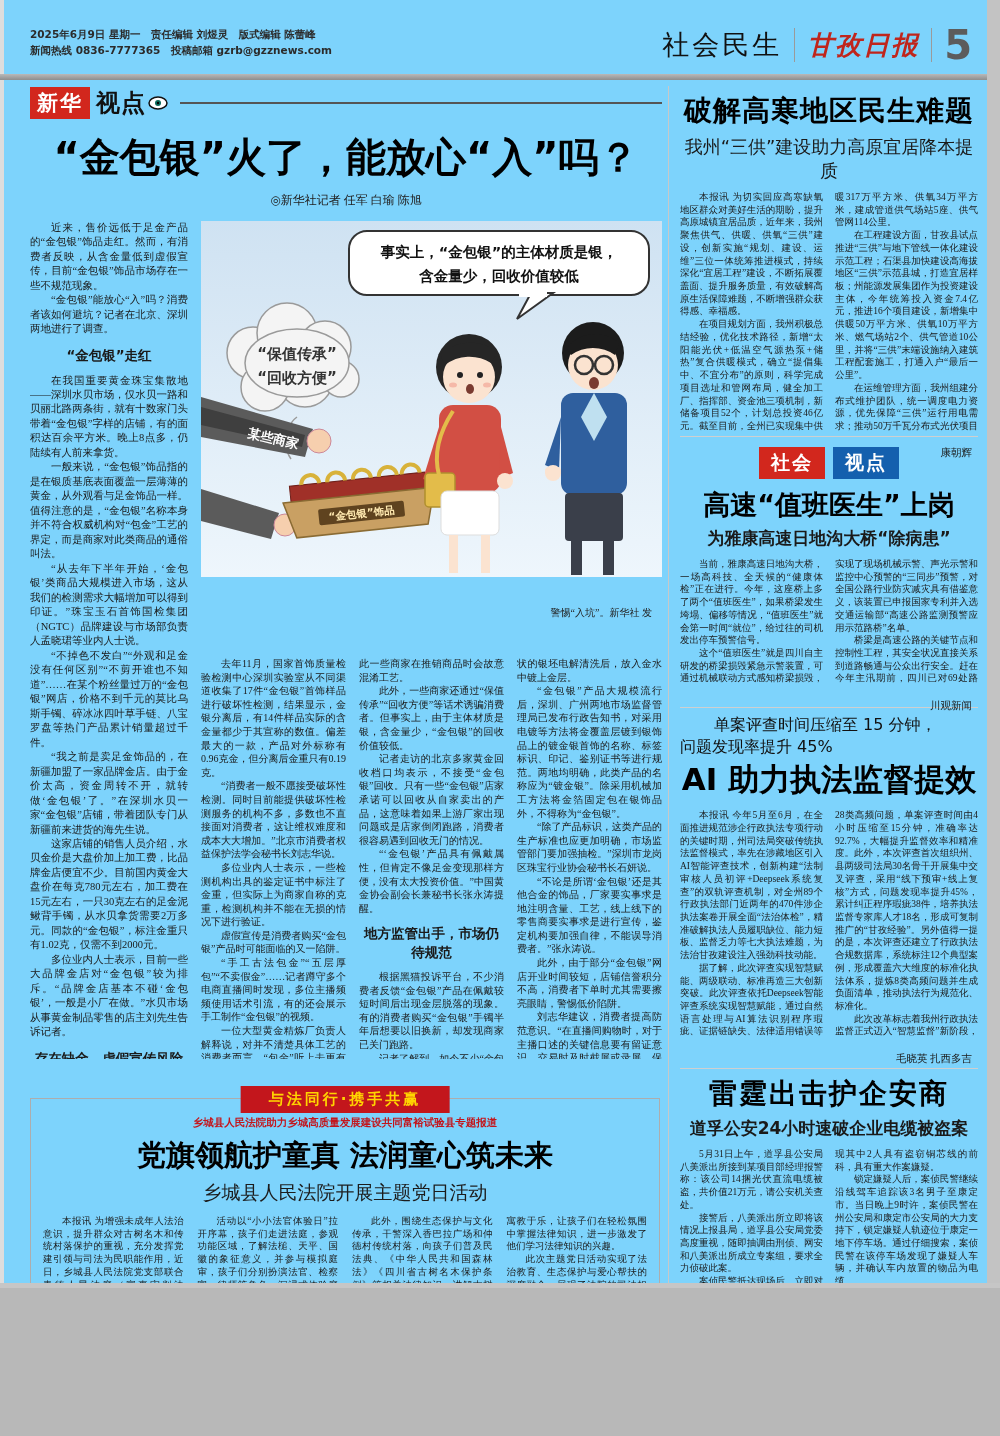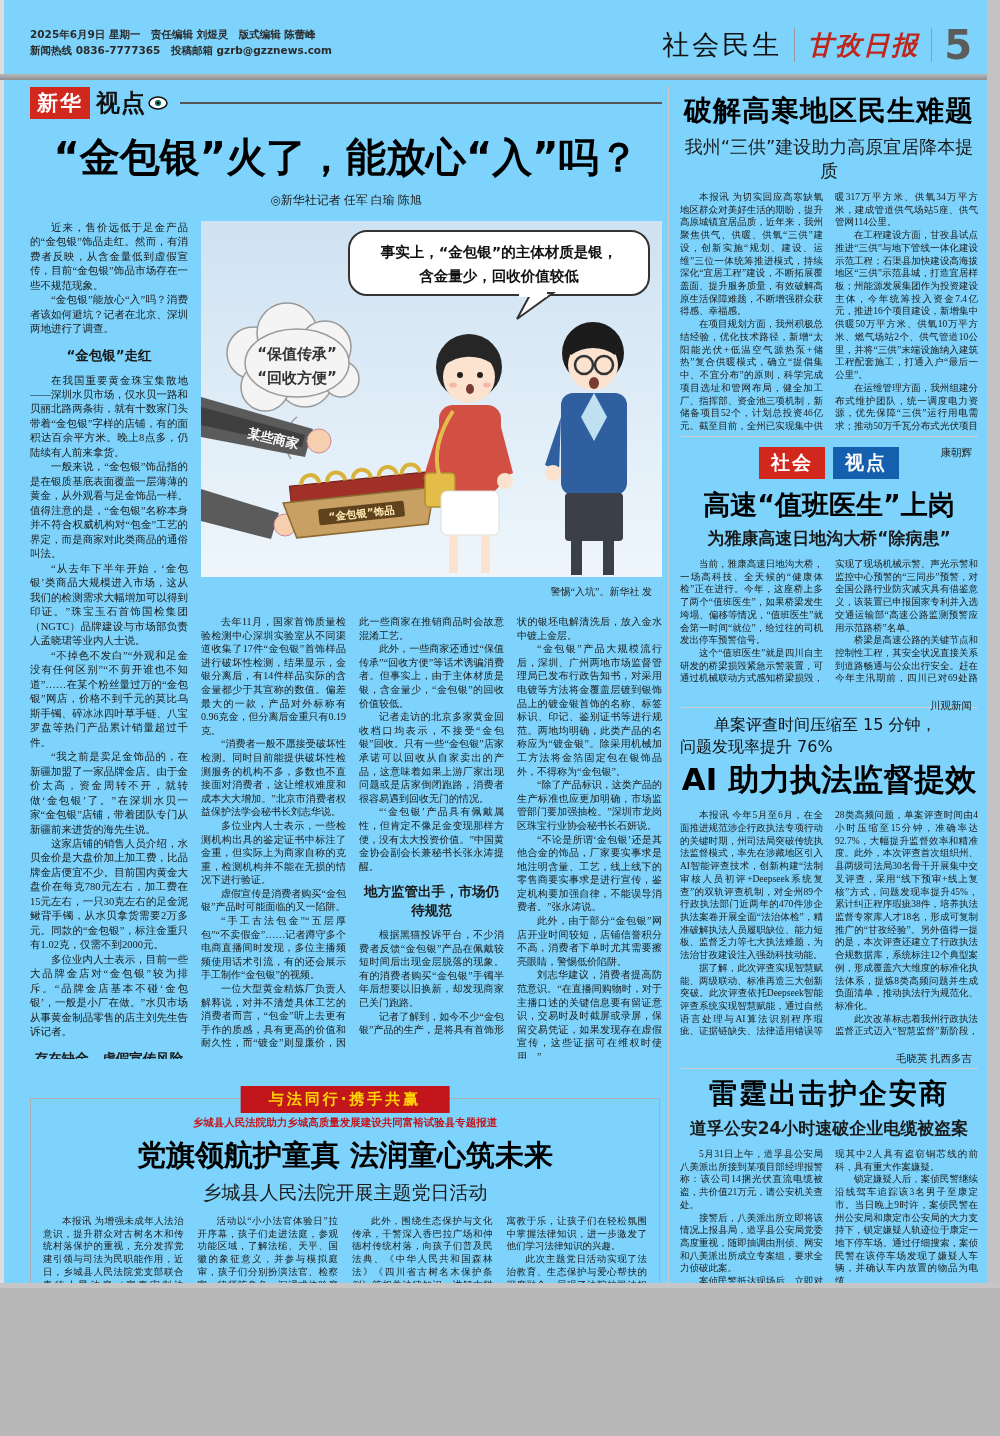--- a/index.html
+++ b/index.html
@@ -32,21 +32,21 @@
   .logo-eye{margin-left:2px;}
   .logo-line{flex:1;height:2px;background:#555;margin-left:12px;}
   .lead-headline{margin-top:14px;text-align:center;font-family:"DejaVu Sans",sans-serif;
                  font-weight:bold;font-size:40px;letter-spacing:0px;color:#000;line-height:1.15;}
   .lead-byline{text-align:center;font-size:12px;margin-top:12px;color:#222;}
   .lead-body{display:flex;gap:13px;margin-top:12px;height:838px;overflow:hidden;}
   .lead-col1{width:158px;flex:none;overflow:hidden;font-size:10.5px;line-height:1.38;text-align:justify;}
   .lead-col1 p,.lead-rest p{margin:0;text-indent:2em;}
   .flow-head{font-weight:bold;font-size:13.5px;text-align:center;margin:9px 0;
              font-family:"DejaVu Sans",sans-serif;text-indent:0;}
-  .lead-right{flex:1;display:flex;flex-direction:column;min-width:0;}
+  .lead-right{flex:1;display:flex;flex-direction:column;min-width:0;gap:21px;}
   .cartoon-wrap{height:356px;}
   .cartoon-wrap svg{display:block;}
   .cartoon-caption{font-size:10px;text-align:right;padding-right:10px;color:#222;margin-top:8px;}
   .lead-rest{margin-top:16px;flex:1;column-count:3;column-gap:13px;overflow:hidden;
              font-size:10px;line-height:1.36;text-align:justify;}
 
   
   .rail{position:absolute;left:668px;top:86px;width:310px;height:1326px;
         border-left:1px solid #c8c8c8;padding-left:11px;box-sizing:border-box;}
   .ra{padding:6px 0 6px;border-bottom:1px solid #cfcfcf;}
@@ -287,21 +287,21 @@
           <p>当前，雅康高速日地沟大桥，一场高科技、全天候的“健康体检”正在进行。今年，这座桥上多了两个“值班医生”，如果桥梁发生垮塌、偏移等情况，“值班医生”就会第一时间“就位”，给过往的司机发出停车预警信号。</p>
           <p>这个“值班医生”就是四川自主研发的桥梁损毁紧急示警装置，可通过机械联动方式感知桥梁损毁，实现了现场机械示警、声光示警和监控中心预警的“三同步”预警，对全国公路行业防灾减灾具有借鉴意义，该装置已申报国家专利并入选交通运输部“高速公路监测预警应用示范路桥”名单。</p>
           <p>桥梁是高速公路的关键节点和控制性工程，其安全状况直接关系到道路畅通与公众出行安全。赶在今年主汛期前，四川已对69处路（河）沟的地质灾害高风险区域高速公路桥梁完成桥梁损毁示警装置安装，共计104个，基本覆盖全省地质灾害隐患较高的路网区域。</p>
         </div>
       <div class="ra-byline">川观新闻</div>
     </div>
 
     <div class="ra" style="height:348px;">
       <div class="kicker">
         <div class="k1">单案评查时间压缩至 15 分钟，</div>
-        <div>问题发现率提升 76%</div>
+        <div>问题发现率提升 45%</div>
       </div>
       <div class="ra-head" style="font-size:31px;margin-top:2px;">AI 助力执法监督提效</div>
       <div class="ra-body" style="height:240px;">
           <p>本报讯 今年5月至6月，在全面推进规范涉企行政执法专项行动的关键时期，州司法局突破传统执法监督模式，率先在涉藏地区引入AI智能评查技术，创新构建“法制审核人员初评+Deepseek系统复查”的双轨评查机制，对全州89个行政执法部门近两年的470件涉企执法案卷开展全面“法治体检”，精准破解执法人员履职缺位、能力短板、监督乏力等七大执法难题，为法治甘孜建设注入强劲科技动能。</p>
           <p>据了解，此次评查实现智慧赋能、两级联动、标准再造三大创新突破。此次评查依托Deepseek智能评查系统实现智慧赋能，通过自然语言处理与AI算法识别程序瑕疵、证据链缺失、法律适用错误等28类高频问题，单案评查时间由4小时压缩至15分钟，准确率达92.7%，大幅提升监督效率和精准度。此外，本次评查首次组织州、县两级司法局30名骨干开展集中交叉评查，采用“线下预审+线上复核”方式，问题发现率提升45%，累计纠正程序瑕疵38件，培养执法监督专家库人才18名，形成可复制推广的“甘孜经验”。另外值得一提的是，本次评查还建立了行政执法合规数据库，系统标注12个典型案例，形成覆盖六大维度的标准化执法体系，提炼8类高频问题并生成负面清单，推动执法行为规范化、标准化。</p>
           <p>此次改革标志着我州行政执法监督正式迈入“智慧监督”新阶段，将有效破解民族地区专业力量薄弱、监督覆盖面窄等痛点，为进一步优化法治化营商环境提供了坚实支撑。</p>
         </div>
       <div class="ra-byline">毛晓英 扎西多吉</div>
     </div>
 

